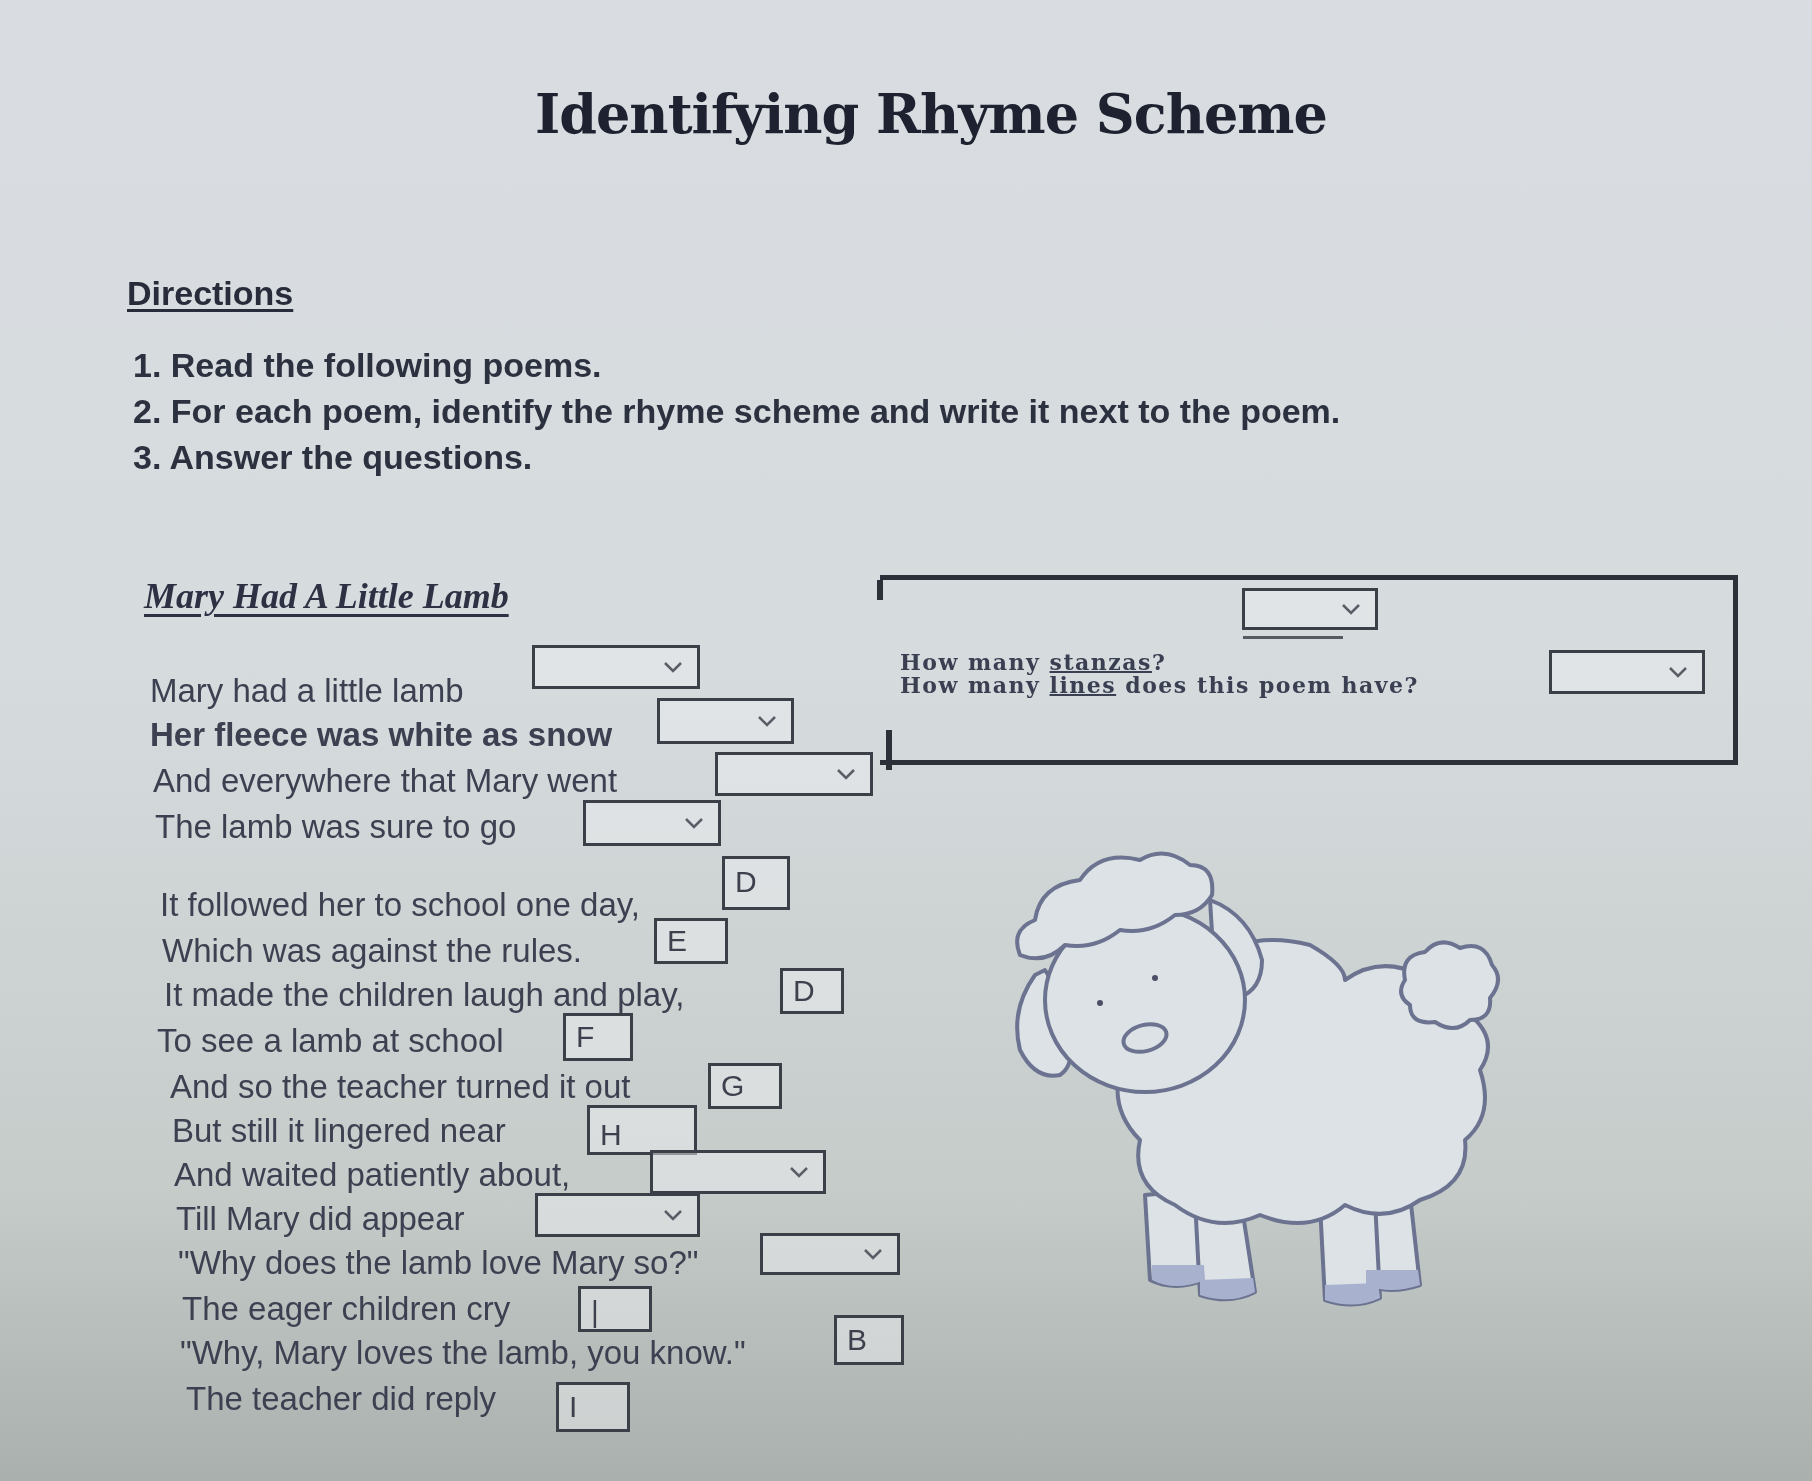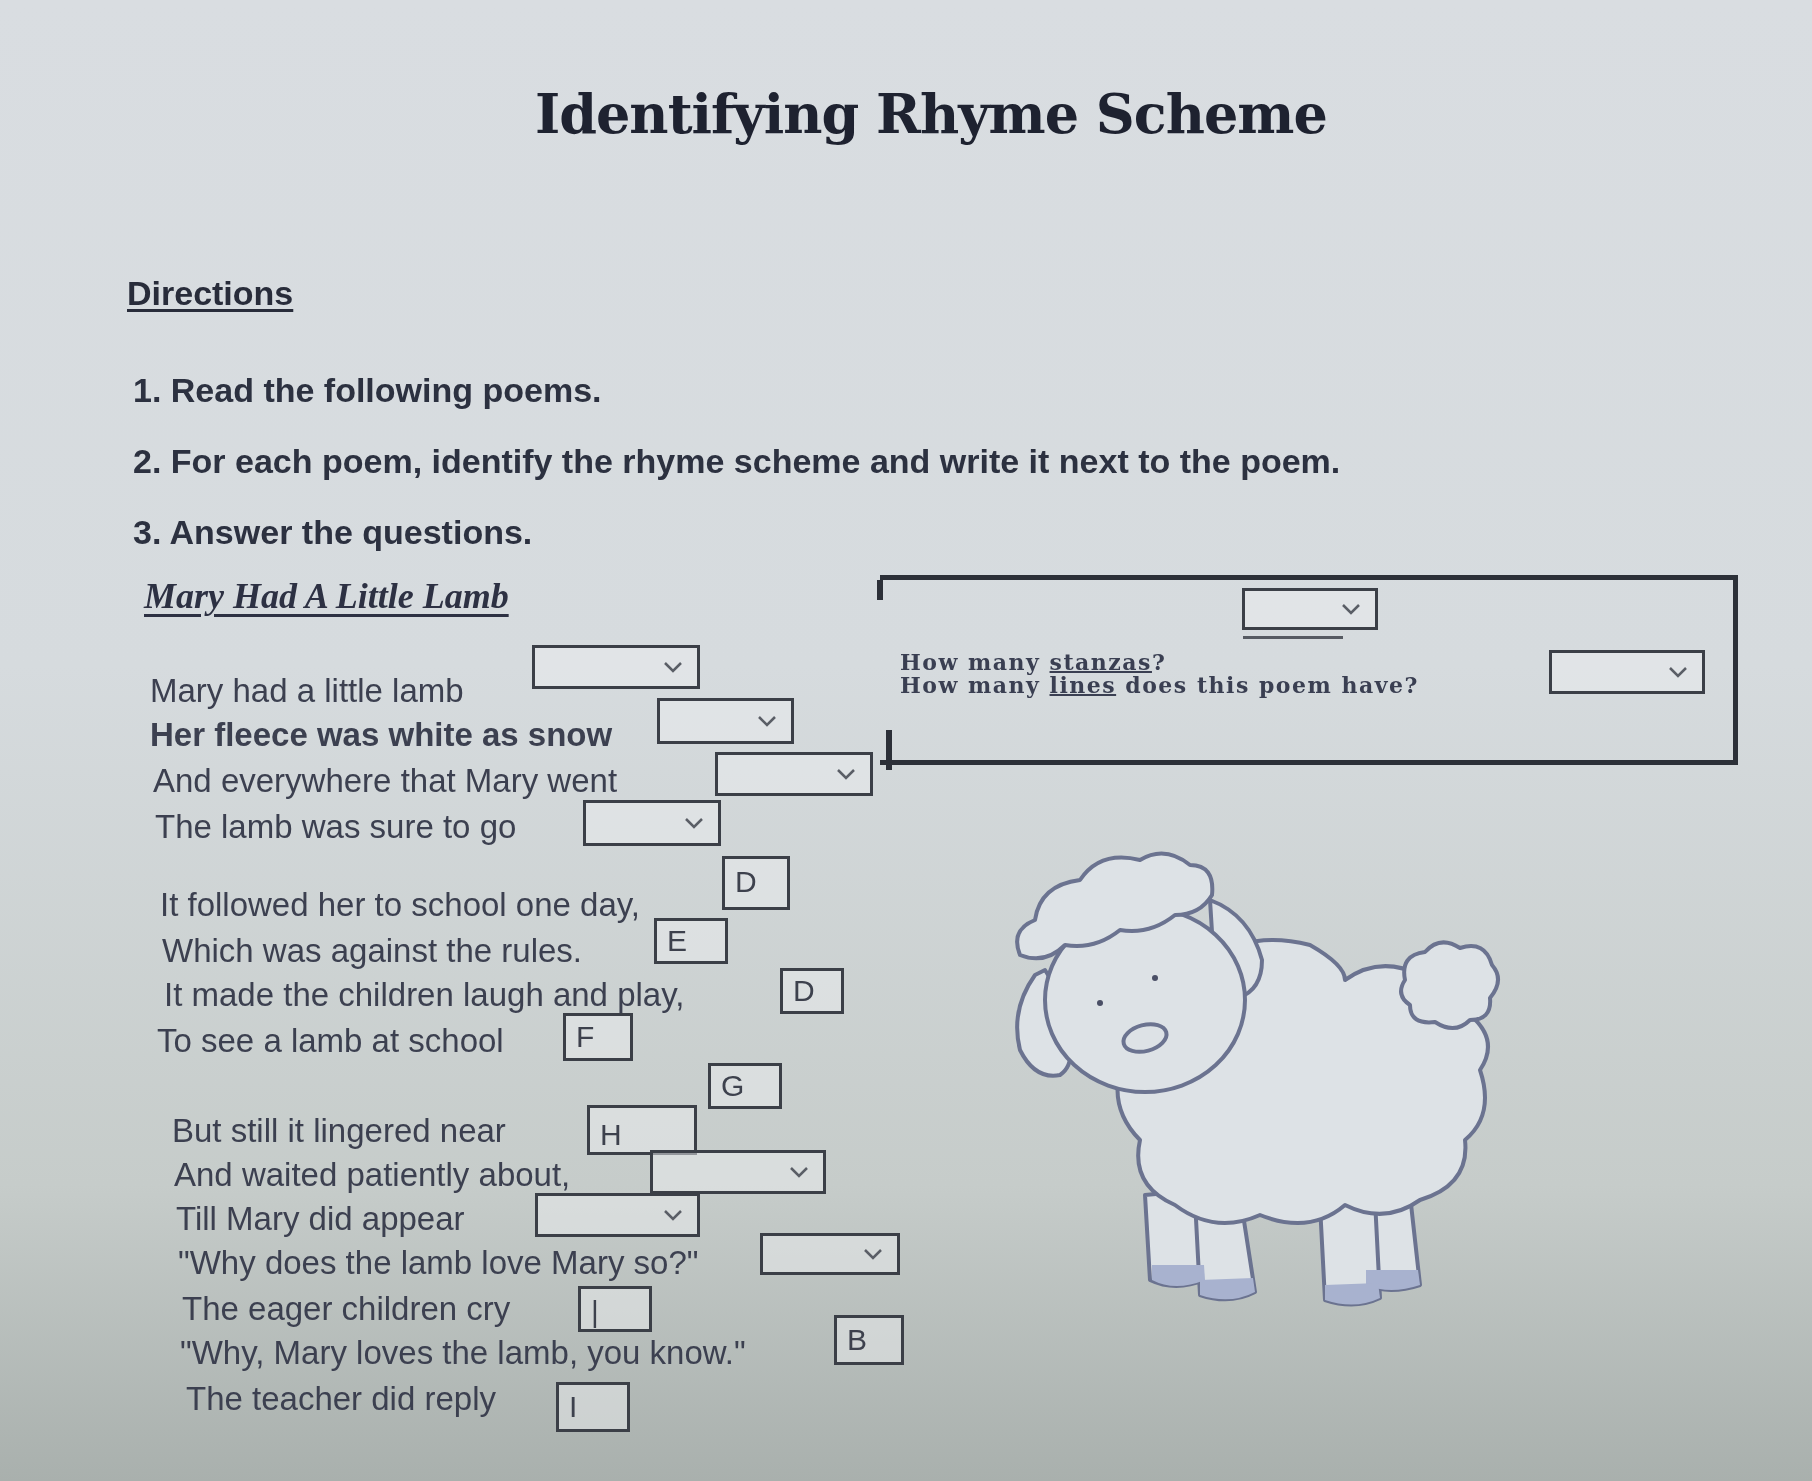--- a/index.html
+++ b/index.html
@@ -45,21 +45,21 @@
     .directions-list {
       position: absolute;
       left: 133px;
       top: 342px;
       font-family: "Liberation Sans", sans-serif;
       font-size: 34px;
       font-weight: bold;
       color: #2c3140;
       line-height: 46px;
     }
-    .directions-list div { white-space: nowrap; margin-top: 25px; }
+    .directions-list div { white-space: nowrap; }
     .poem-title {
       position: absolute;
       left: 144px;
       top: 575px;
       font-family: "Liberation Serif", serif;
       font-style: italic;
       font-weight: bold;
       font-size: 36px;
       color: #2d3143;
       text-decoration: underline;
@@ -197,20 +197,21 @@
 
   <div class="poem-line" style="left:162px; top:932px;">Which was against the rules.</div>
   <div class="answer-box" style="left:654px; top:918px; width:74px; height:46px;">E</div>
 
   <div class="poem-line" style="left:164px; top:976px;">It made the children laugh and play,</div>
   <div class="answer-box" style="left:780px; top:968px; width:64px; height:46px;">D</div>
 
   <div class="poem-line" style="left:157px; top:1022px;">To see a lamb at school</div>
   <div class="answer-box" style="left:563px; top:1013px; width:70px; height:48px;">F</div>
 
+  <div class="poem-line" style="left:170px; top:1068px;">And so the teacher turned it out</div>
   <div class="answer-box" style="left:708px; top:1063px; width:74px; height:46px;">G</div>
 
   <div class="poem-line" style="left:172px; top:1112px;">But still it lingered near</div>
   <div class="answer-box" style="left:587px; top:1105px; width:110px; height:50px; align-items:flex-end; padding-bottom:0;">H</div>
 
   <div class="poem-line" style="left:174px; top:1156px;">And waited patiently about,</div>
   <div class="dropdown" style="left:650px; top:1150px; width:176px; height:44px;">
     <svg class="chev" viewBox="0 0 20 12">
         <polyline points="2,2 10,10 18,2" fill="none" stroke="#5a5e66" stroke-width="2.5"></polyline>
       </svg>

